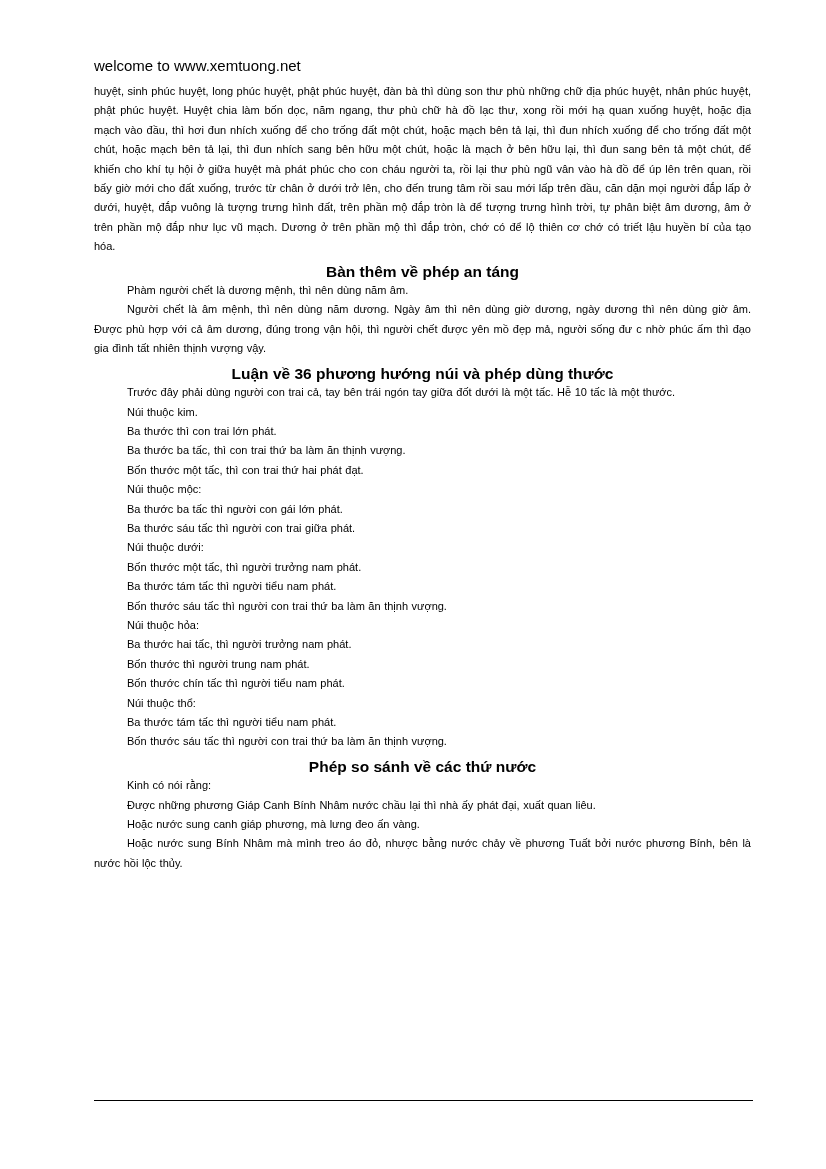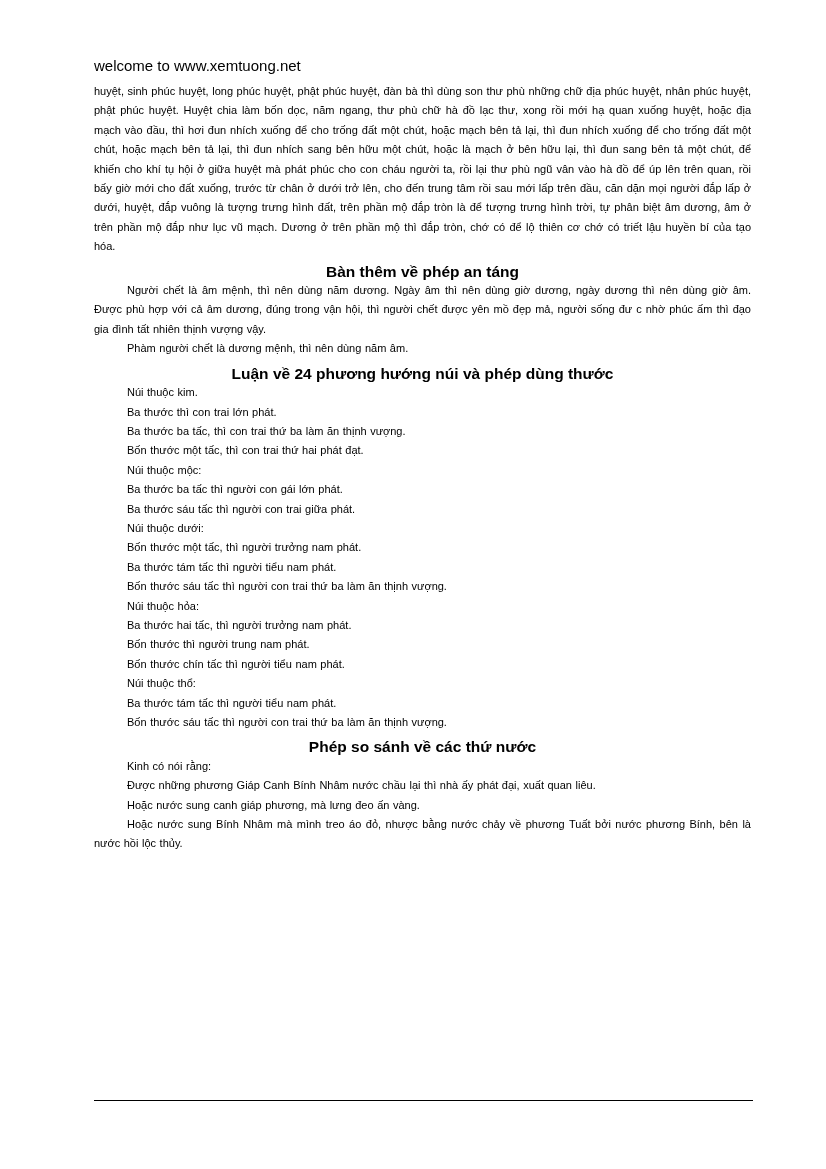--- a/index.html
+++ b/index.html
@@ -66,26 +66,27 @@
 <div class="page">
 
   <div class="header">welcome to www.xemtuong.net</div>
 
   <div class="content">
 
     <p class="para no-indent">huyệt, sinh phúc huyệt, long phúc huyệt, phật phúc huyệt, đàn bà thì dùng son thư phù những chữ địa phúc huyệt, nhân phúc huyệt, phật phúc huyệt. Huyệt chia làm bốn dọc, năm ngang, thư phù chữ hà đồ lạc thư, xong rồi mới hạ quan xuống huyệt, hoặc địa mạch vào đầu, thì hơi đun nhích xuống để cho trống đất một chút, hoặc mạch bên tả lại, thì đun nhích xuống để cho trống đất một chút, hoặc mạch bên tả lại, thì đun nhích sang bên hữu một chút, hoặc là mạch ở bên hữu lại, thì đun sang bên tả một chút, để khiến cho khí tụ hội ở giữa huyệt mà phát phúc cho con cháu người ta, rồi lại thư phù ngũ vân vào hà đồ để úp lên trên quan, rồi bấy giờ mới cho đất xuống, trước từ chân ở dưới trở lên, cho đến trung tâm rồi sau mới lấp trên đầu, căn dặn mọi người đắp lấp ở dưới, huyệt, đắp vuông là tượng trưng hình đất, trên phần mộ đắp tròn là để tượng trưng hình trời, tự phân biệt âm dương, âm ở trên phần mộ đắp như lục vũ mạch. Dương ở trên phần mộ thì đắp tròn, chớ có để lộ thiên cơ chớ có triết lậu huyền bí của tạo hóa.</p>
 
     <h2 class="sec-title">Bàn thêm về phép an táng</h2>
     <div>
+        <p class="para">Phàm người chết là dương mệnh, thì nên dùng năm âm.</p>
         <p class="para">Người chết là âm mệnh, thì nên dùng năm dương. Ngày âm thì nên dùng giờ dương, ngày dương thì nên dùng giờ âm. Được phù hợp với cả âm dương, đúng trong vận hội, thì người chết được yên mồ đẹp mả, người sống đư c nhờ phúc ấm thì đạo gia đình tất nhiên thịnh vượng vậy.</p>
-        <p class="para">Phàm người chết là dương mệnh, thì nên dùng năm âm.</p>
       </div>
 
-    <h2 class="sec-title">Luận về 24 phương hướng núi và phép dùng thước</h2>
+    <h2 class="sec-title">Luận về 36 phương hướng núi và phép dùng thước</h2>
     <div>
+        <p class="para">Trước đây phải dùng người con trai cả, tay bên trái ngón tay giữa đốt dưới là một tấc. Hễ 10 tấc là một thước.</p>
         <p class="para">Núi thuộc kim.</p>
         <p class="para">Ba thước thì con trai lớn phát.</p>
         <p class="para">Ba thước ba tấc, thì con trai thứ ba làm ăn thịnh vượng.</p>
         <p class="para">Bốn thước một tấc, thì con trai thứ hai phát đạt.</p>
         <p class="para">Núi thuộc mộc:</p>
         <p class="para">Ba thước ba tấc thì người con gái lớn phát.</p>
         <p class="para">Ba thước sáu tấc thì người con trai giữa phát.</p>
         <p class="para">Núi thuộc dưới:</p>
         <p class="para">Bốn thước một tấc, thì người trưởng nam phát.</p>
         <p class="para">Ba thước tám tấc thì người tiểu nam phát.</p>

